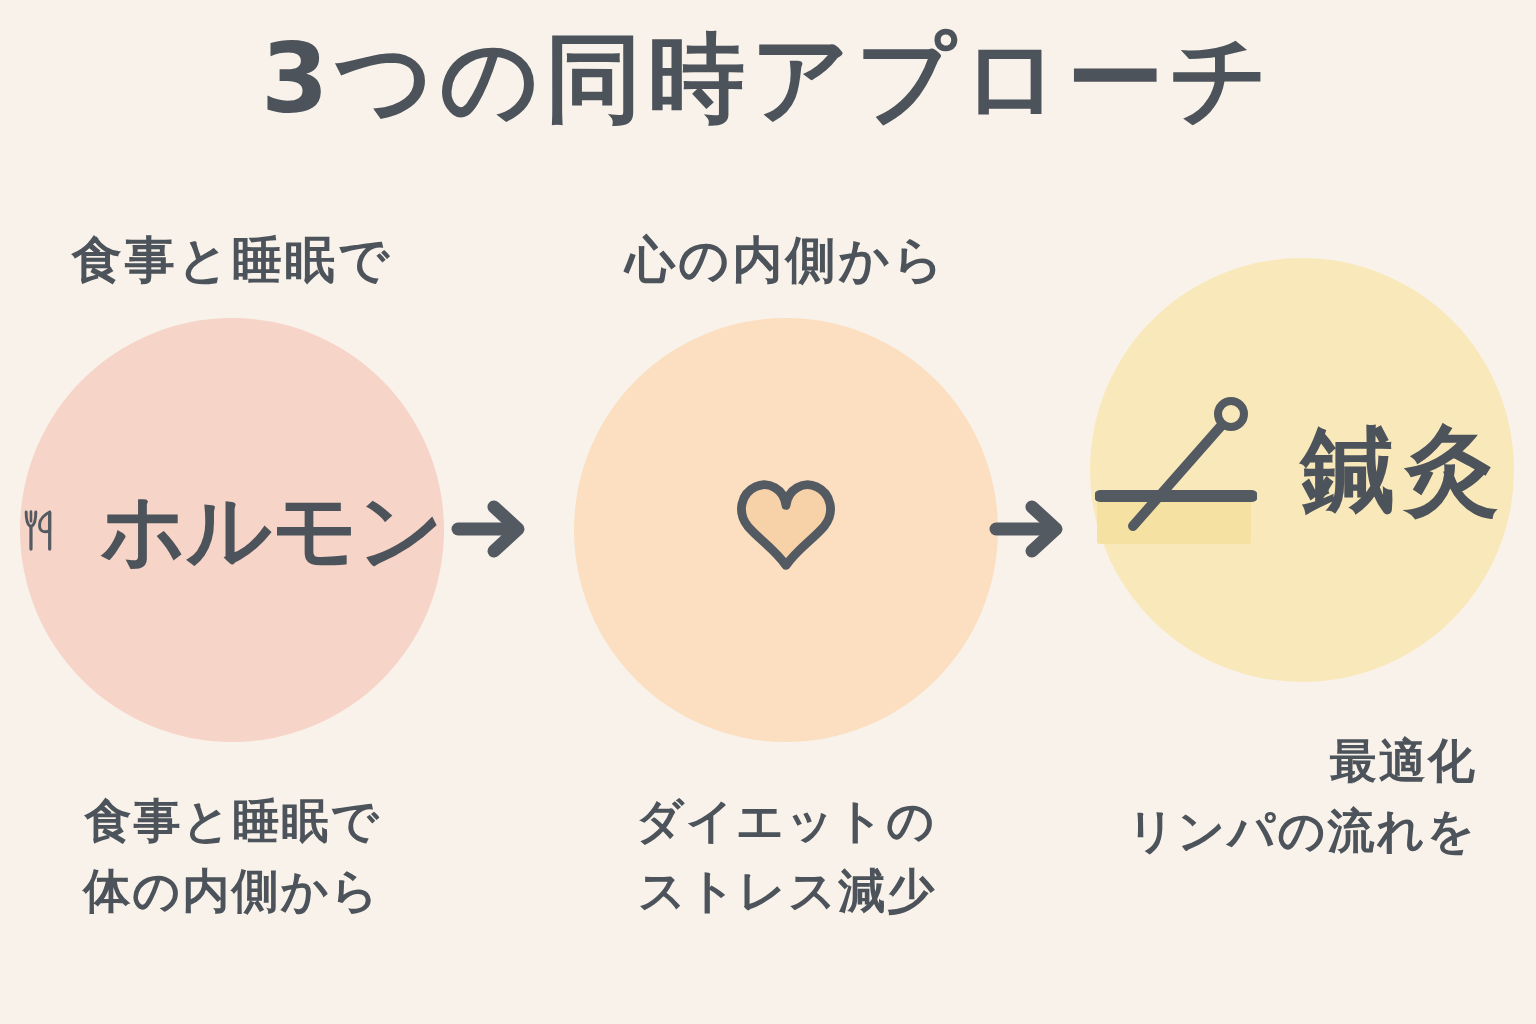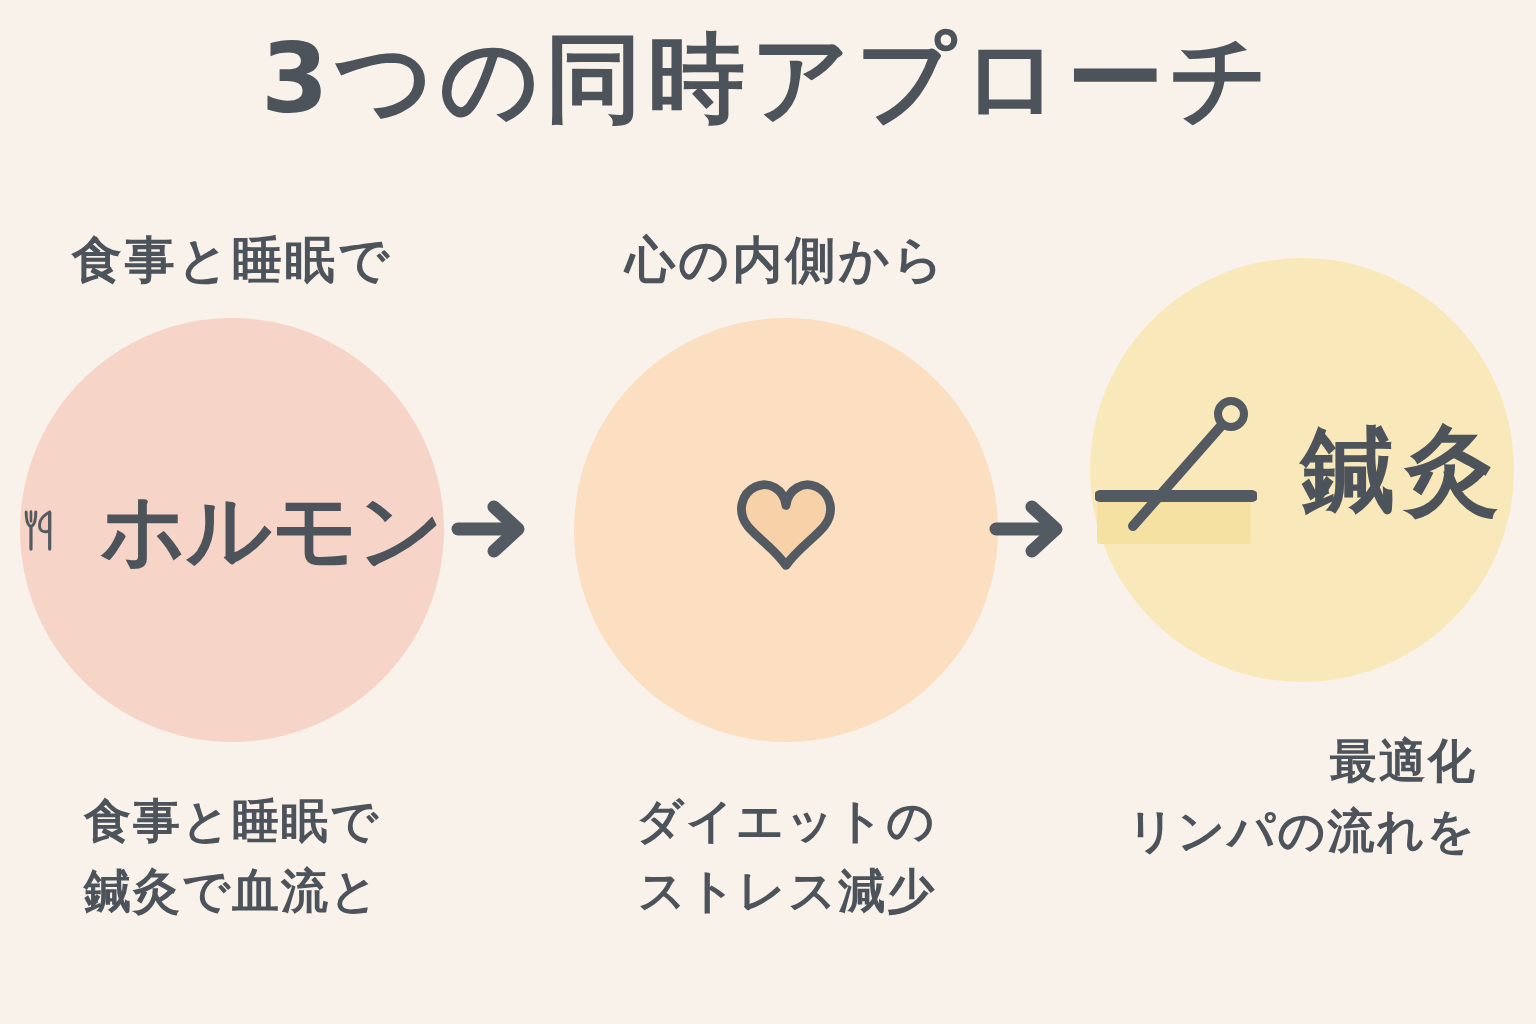--- a/index.html
+++ b/index.html
@@ -90,21 +90,21 @@
         <line x1="34" y1="11" x2="34" y2="41" stroke="#545a62" stroke-width="8" stroke-linecap="round"></line>
         <line x1="34" y1="57" x2="34" y2="127" stroke="#545a62" stroke-width="10" stroke-linecap="round"></line>
 
         <path d="M92 12 Q64 26 61 48 Q59 66 69 71 Q80 76 92 70 Z" fill="#f2c8b8" stroke="#545a62" stroke-width="9" stroke-linecap="round" stroke-linejoin="round"></path>
         <line x1="92" y1="13" x2="92" y2="127" stroke="#545a62" stroke-width="10" stroke-linecap="round"></line>
       </svg>
       <div class="circle-text">ホルモン</div>
     </div>
     <div class="caption">
       <div>食事と睡眠で</div>
-      <div>鍼灸で血流と</div>
+      <div>体の内側から</div>
     </div>
   </div>
 
   <svg class="arrow arrow-1" width="84" height="62" viewBox="0 0 84 62">
     <line x1="8" y1="31" x2="62" y2="31" stroke="#545a62" stroke-width="13" stroke-linecap="round"></line>
     <path d="M44 9 L68 31 L44 53" fill="none" stroke="#545a62" stroke-width="13" stroke-linecap="round" stroke-linejoin="round"></path>
   </svg>
 
   <div class="step step-2">
     <div class="step-label">心の内側から</div>

